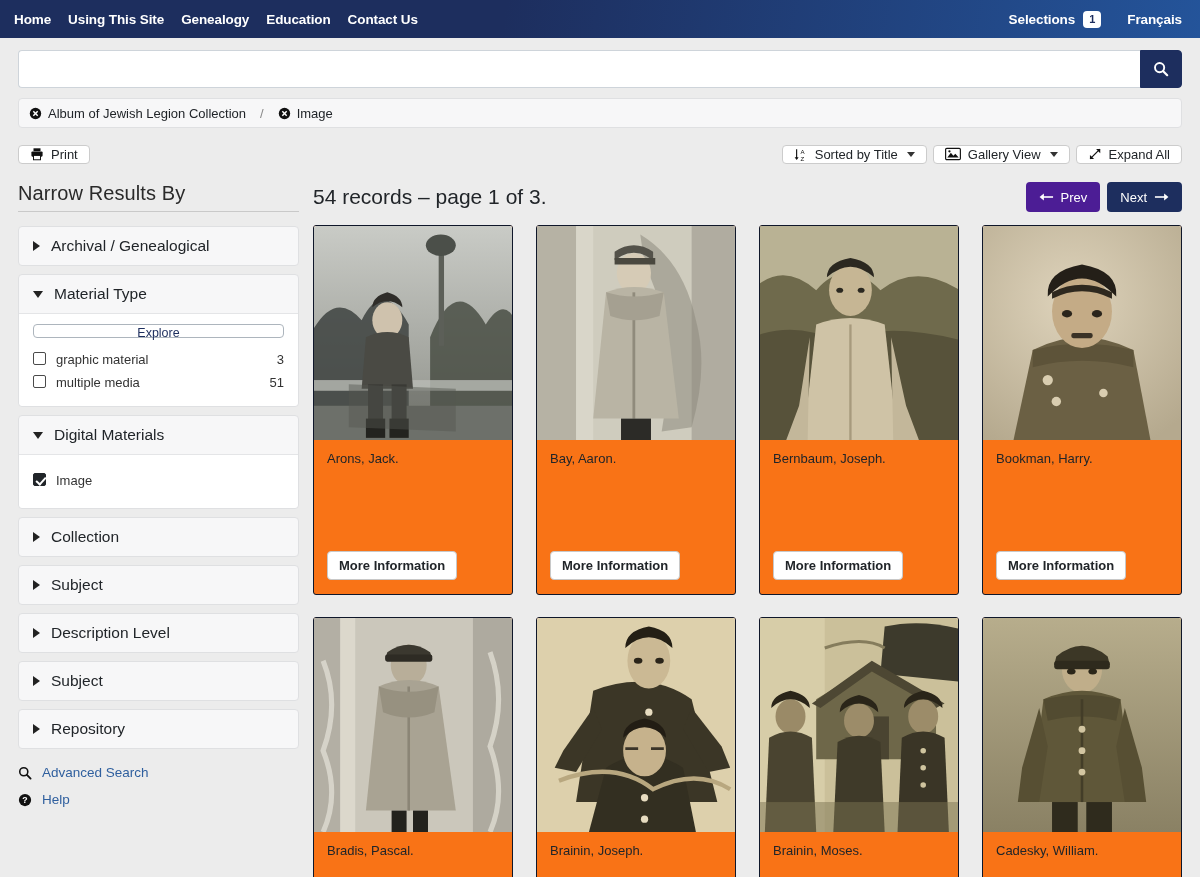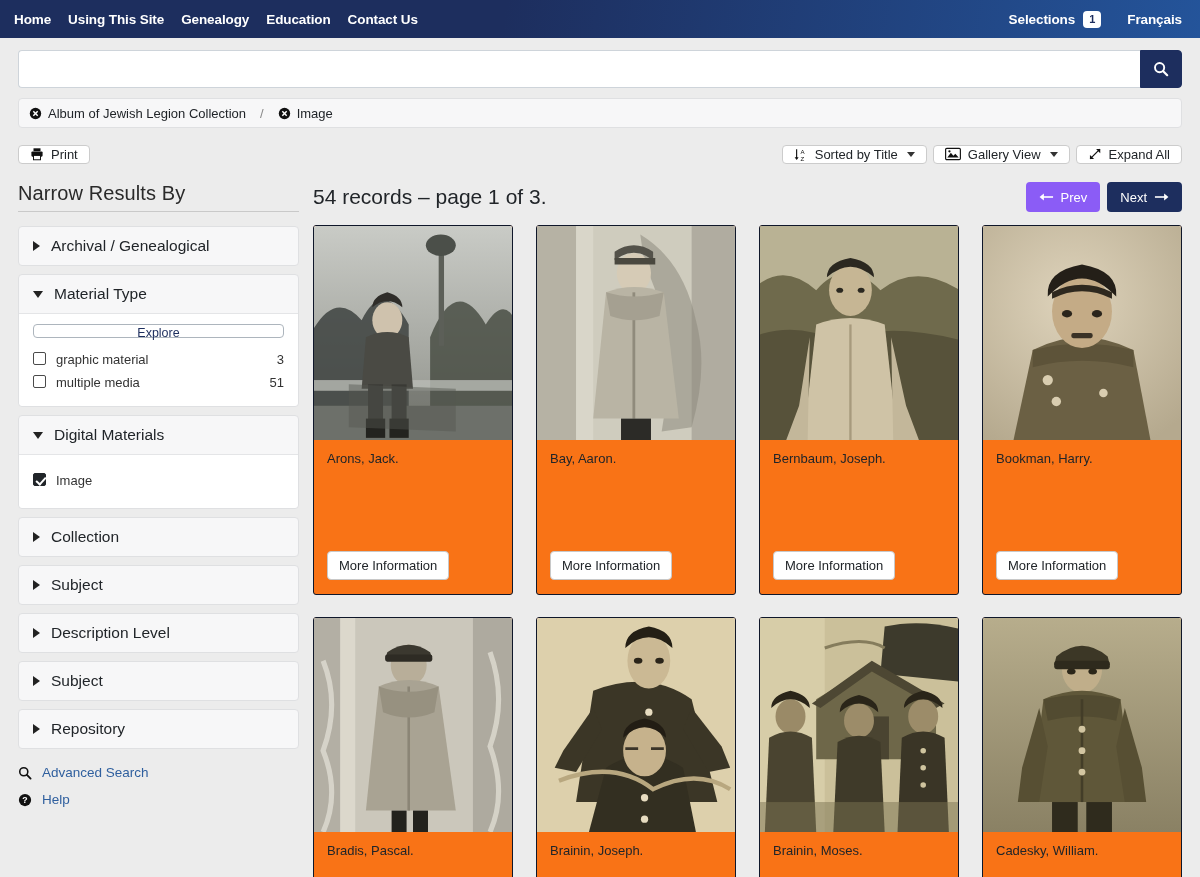--- a/index.html
+++ b/index.html
@@ -99,36 +99,36 @@
 
   
   .res-head { display:flex; align-items:center; margin-bottom:13px; height:30px; }
   .rec-count { font-size:21px; color:#212529; }
   .pager { margin-left:auto; display:flex; gap:7px; }
   .pg {
     border:none; border-radius:4px; color:#fff; font-size:13px; height:30px;
     padding:0 13px; display:inline-flex; align-items:center; gap:7px; cursor:pointer;
     font-family:"Liberation Sans", sans-serif;
   }
-  .pg.prev { background:#8b5cf6; }
+  .pg.prev { background:#4c1d95; }
   .pg.next { background:#1d2e5e; }
 
   
   .grid { display:grid; grid-template-columns:repeat(4,1fr); gap:22px 23px; }
   .card { background:#f97316; border:1px solid #0f172a; border-radius:3px;
           display:flex; flex-direction:column; height:370px; overflow:hidden; }
   .card .thumb { width:100%; height:214px; overflow:hidden; background:#fff;
                  display:flex; align-items:center; justify-content:center; }
   .card .thumb svg { display:block; width:100%; height:100%; }
   .card .cbody { padding:10px 13px 0 13px; flex:1; }
   .card .ctitle { font-size:13px; color:#212529; line-height:1.35; }
   .card .cfoot { padding:0 13px 14px 13px; }
   .more-btn {
     border:1px solid #c8c8c8; background:#fff; border-radius:4px; font-size:13px;
-    padding:6px 11px; cursor:pointer; color:#212529; font-family:"Liberation Sans", sans-serif;
+    padding:6px 11px; cursor:pointer; color:#212529; font-family:"Liberation Sans", sans-serif;font-weight:bold;
   }
 </style>
 </head>
 <body>
 
 <div class="navbar">
   <div class="nav-left">
     <a class="nav-link">Home</a>
     <a class="nav-link">Using This Site</a>
     <a class="nav-link">Genealogy</a>

